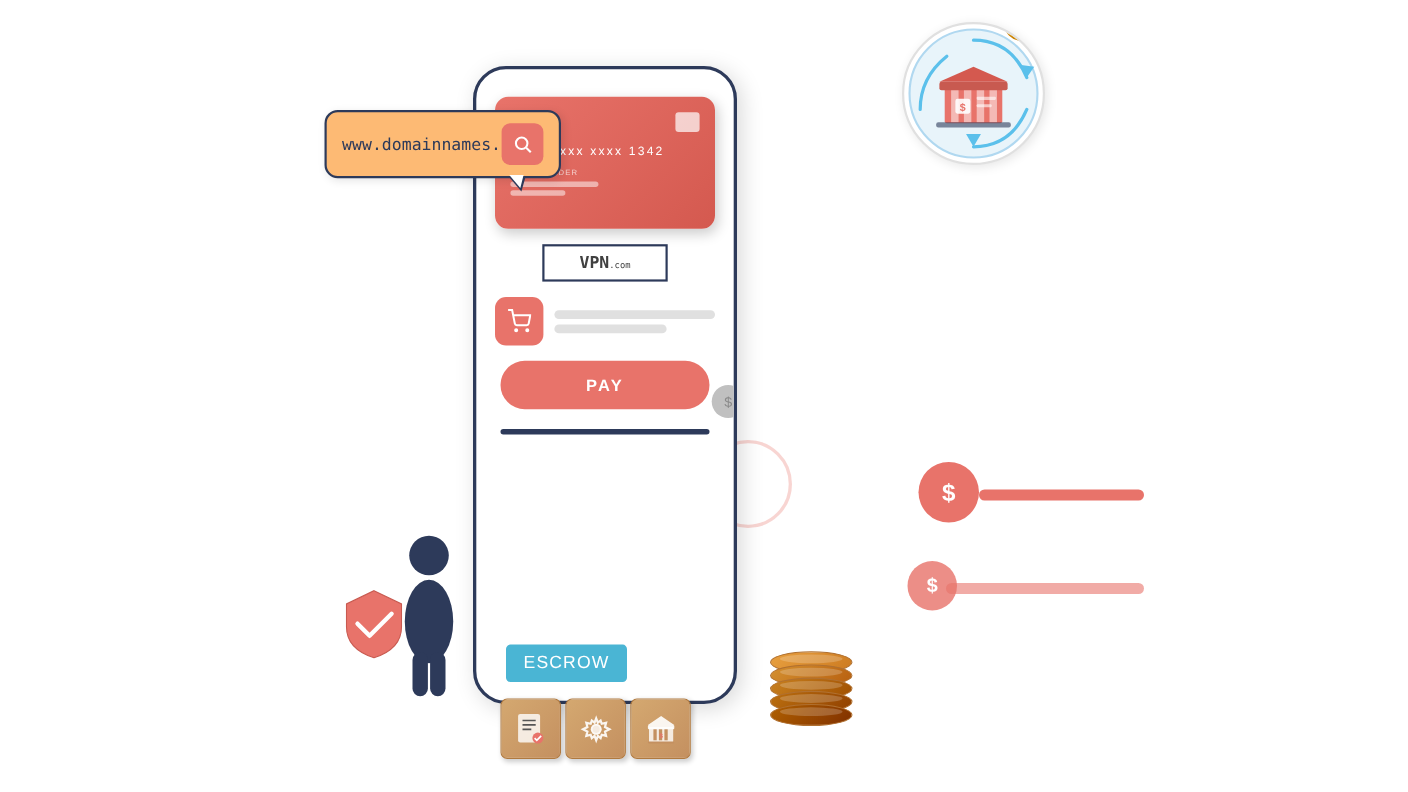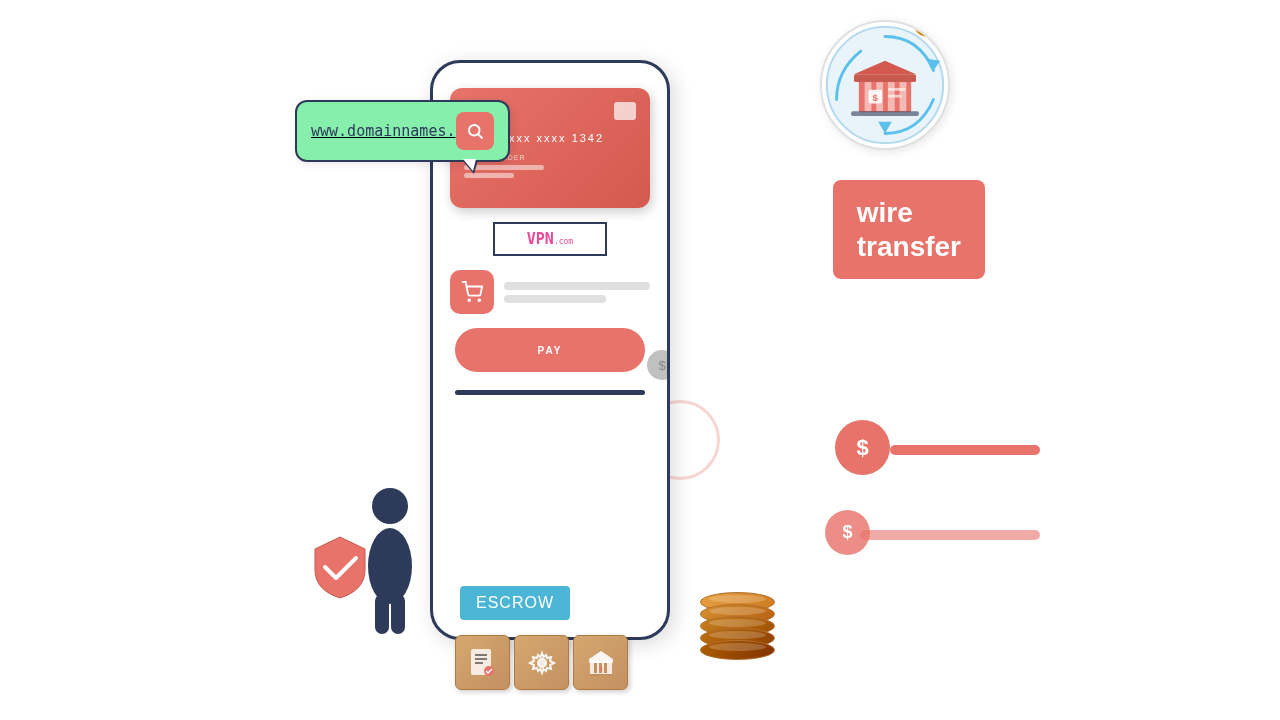--- a/index.html
+++ b/index.html
@@ -103,21 +103,21 @@
 
     .card-bar-long { width: 80px; }
     .card-bar-short { width: 50px; }
 
     
     .vpn-logo {
       border: 2.5px solid #2d3a5a;
       padding: 6px 32px;
       font-size: 15px;
       font-weight: bold;
-      color: #ec4899;
+      color: #404040;
       font-family: monospace;
     }
 
     .vpn-dot {
       font-size: 8px;
       font-weight: normal;
     }
 
     
     .cart-row {
@@ -157,21 +157,21 @@
     .pay-button {
       width: 190px;
       height: 44px;
       background: #e8736a;
       border-radius: 22px;
       display: flex;
       align-items: center;
       justify-content: center;
       color: white;
       font-weight: bold;
-      font-size: 10px;
+      font-size: 15px;
       letter-spacing: 2px;
       cursor: pointer;
     }
 
     
     .progress-bar {
       width: 190px;
       height: 5px;
       background: #2d3a5a;
       border-radius: 3px;
@@ -193,30 +193,29 @@
       font-size: 13px;
       color: #888;
       z-index: 6;
     }
 
     
     .search-bubble {
       position: absolute;
       left: 295px;
       top: 100px;
-      background: #86efac;
+      background: #fdba74;
       border: 2.5px solid #2d3a5a;
       border-radius: 12px;
       padding: 10px 14px;
       display: flex;
       align-items: center;
       gap: 0;
       z-index: 10;
       box-shadow: 2px 2px 8px rgba(0,0,0,0.1);
-      text-decoration: underline;
     }
 
     .search-bubble::after {
       content: '';
       position: absolute;
       bottom: -14px;
       right: 30px;
       width: 0;
       height: 0;
       border-left: 12px solid transparent;
@@ -508,26 +507,20 @@
         <rect x="30" y="92" width="70" height="5" fill="#2d3a5a" rx="2" opacity="0.6"></rect>
 
         <rect x="68" y="68" width="18" height="3" fill="white" opacity="0.6" rx="1"></rect>
         <rect x="68" y="75" width="14" height="3" fill="white" opacity="0.6" rx="1"></rect>
       </svg>
 
       <div class="coin-gold"></div>
     </div>
   </div>
 
-  <div class="wire-transfer-badge">
-    <div class="wire-transfer-text">
-      <span>wire</span><br>
-      <span>transfer</span>
-    </div>
-  </div>
 
   <div class="phone">
     <div class="phone-inner">
 
       <div class="credit-card">
         <div class="card-bank-label">BANK</div>
         <div class="card-chip"></div>
         <div class="card-number">4356   xxxx   xxxx   1342</div>
         <div class="card-holder-label">CARS HOLDER</div>
         <div class="card-bars">

